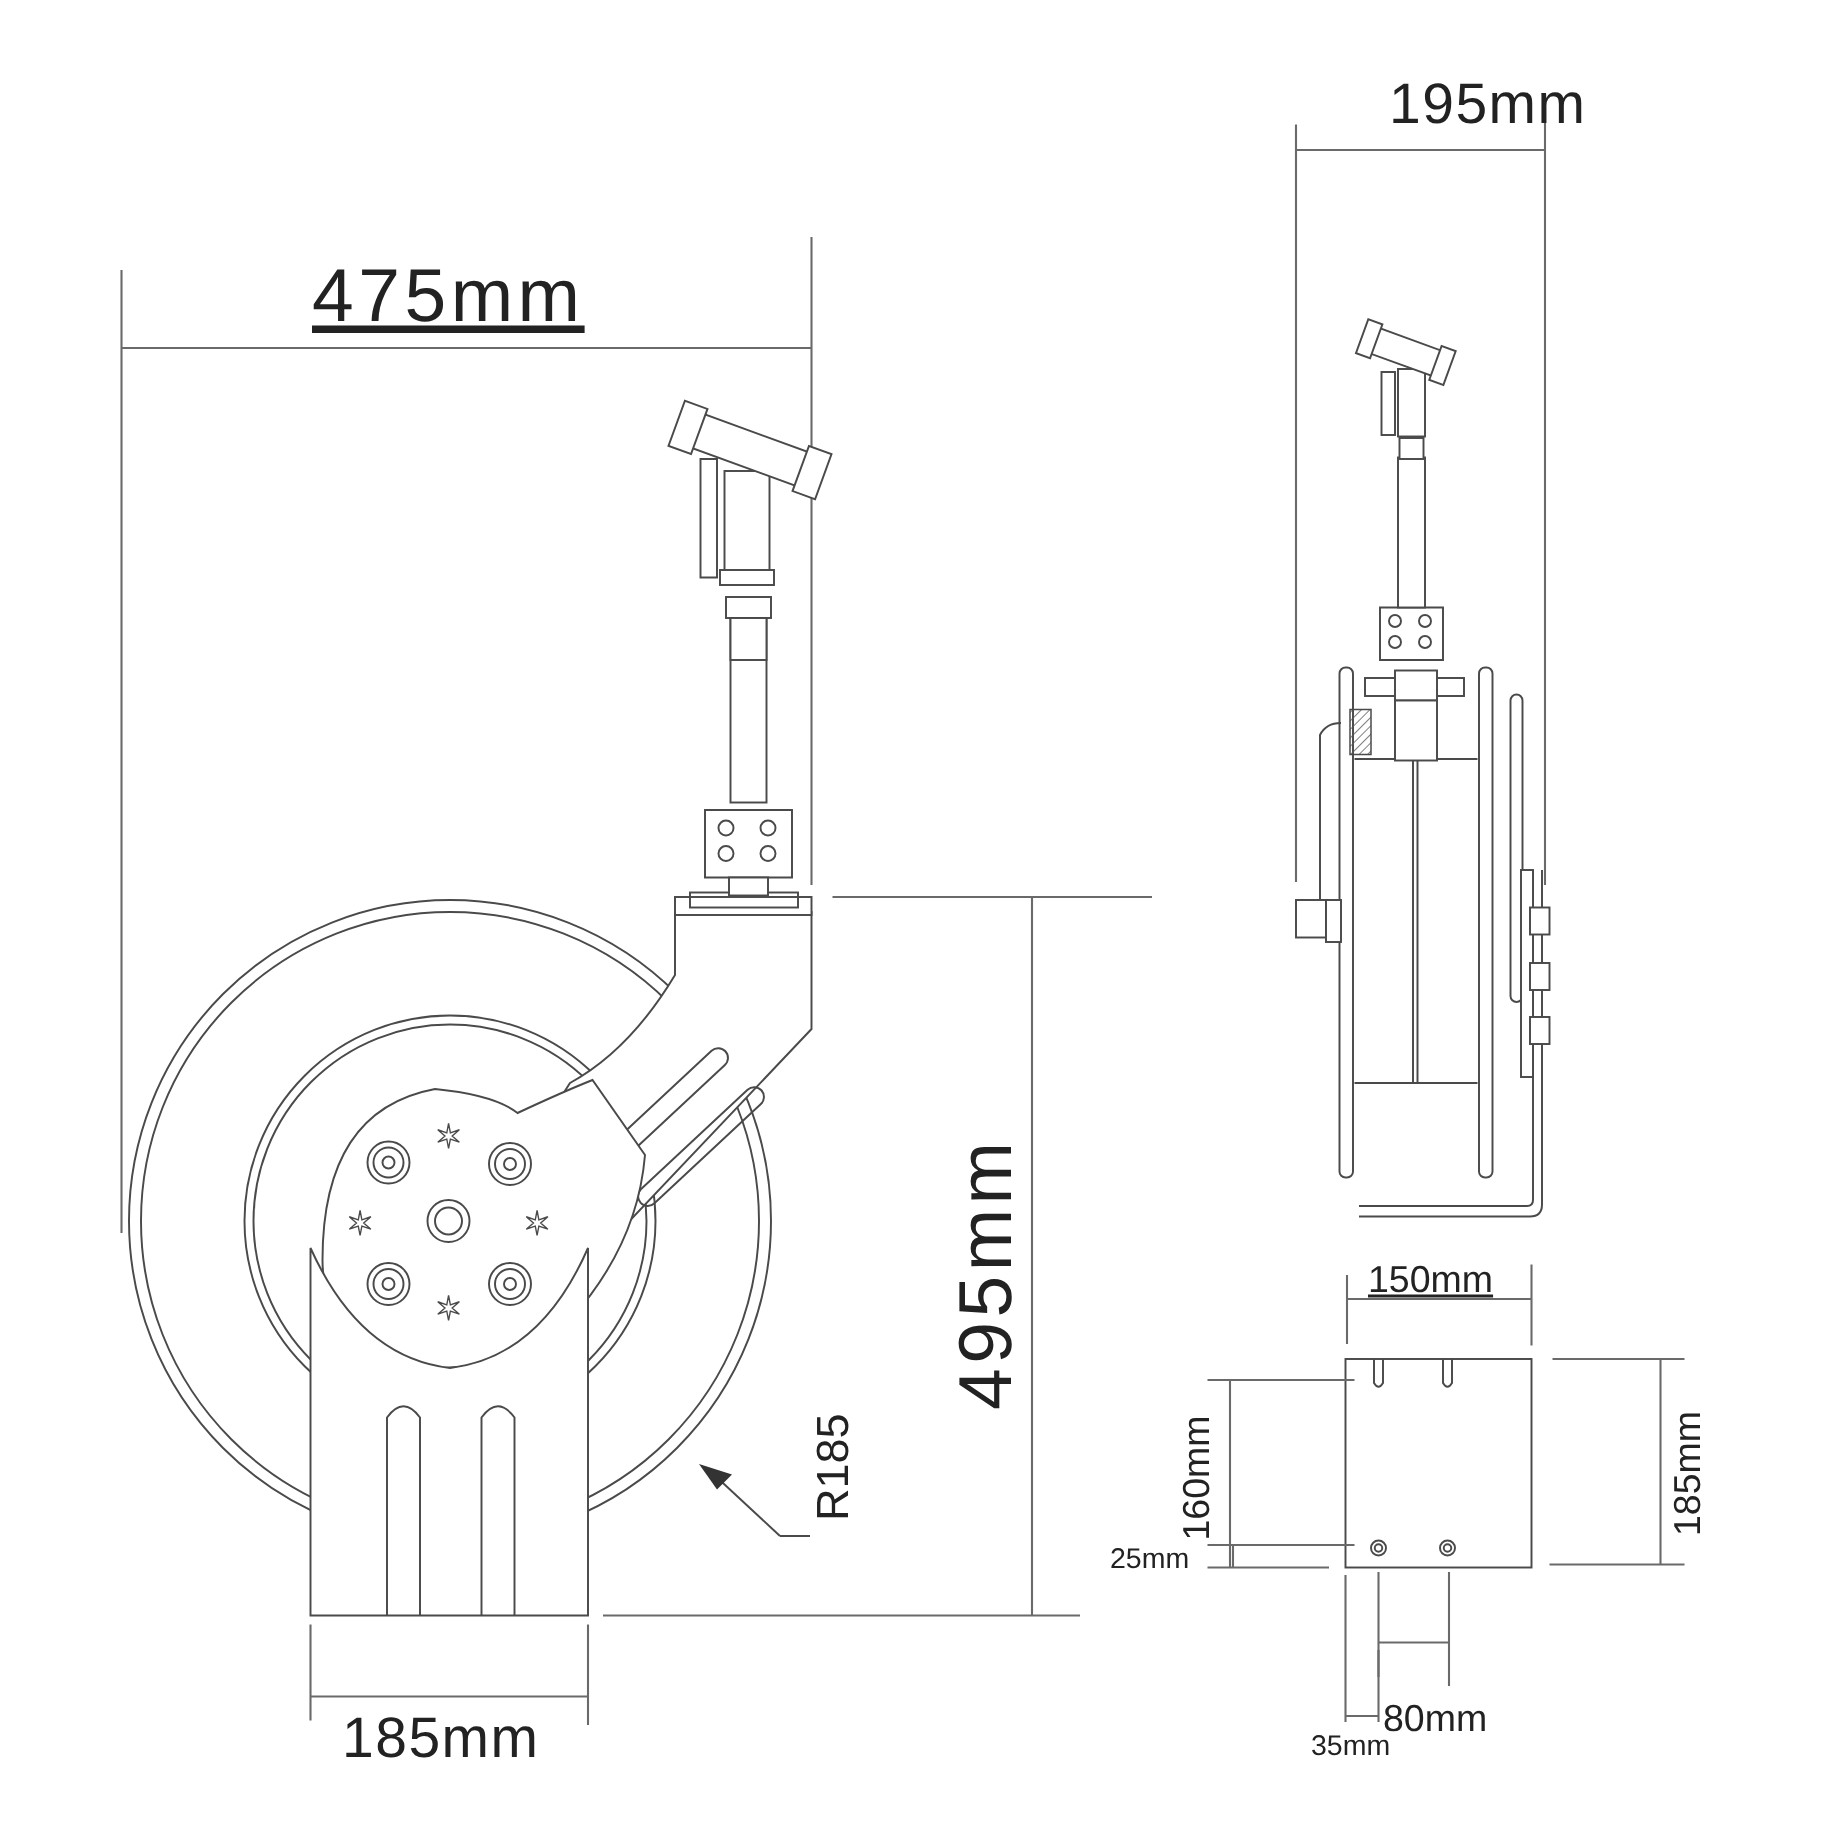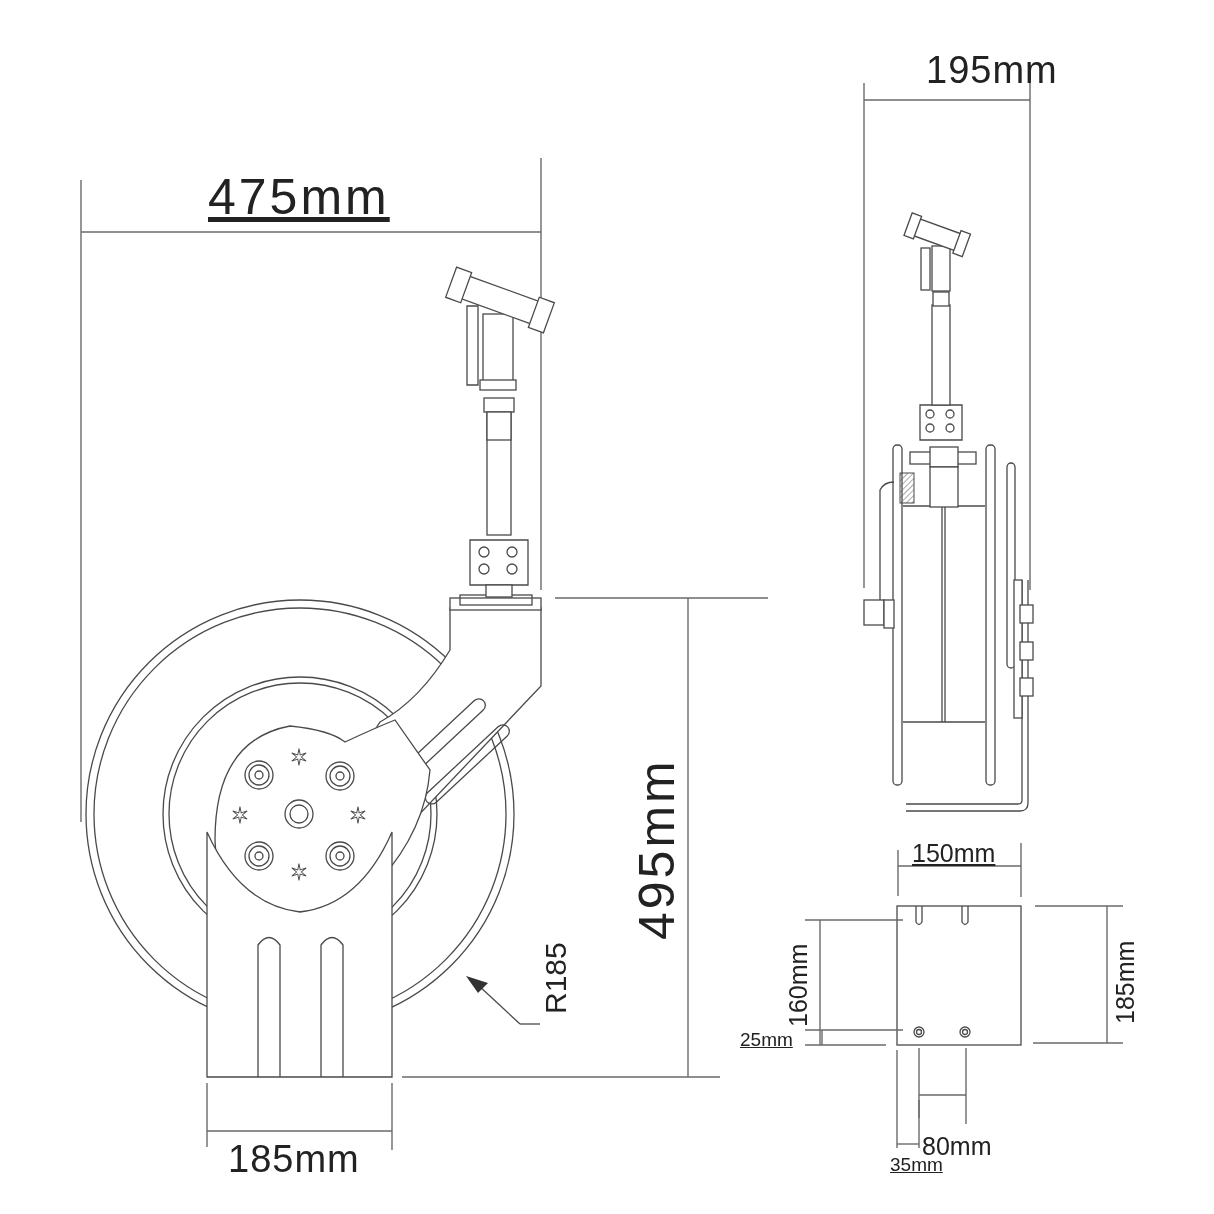--- a/index.html
+++ b/index.html
@@ -5,21 +5,21 @@
     html, body { margin: 0; padding: 0; background: #ffffff; }
     body { width: 1214px; height: 1214px; position: relative; overflow: hidden; font-family: "Liberation Sans", sans-serif; }
     svg { position: absolute; left: 0; top: 0; }
     .ln { stroke: #4a4a4a; stroke-width: 1.3; fill: none; }
     .dim { stroke: #6a6a6a; stroke-width: 1.4; fill: none; }
     .fill-w { fill: #ffffff; }
     .lbl { position: absolute; color: #222; white-space: nowrap; line-height: 1; }
     .big { font-size: 50px; letter-spacing: 3px; }
     .med { font-size: 38px; letter-spacing: 1px; }
     .sm { font-size: 25px; }
-    .xs { font-size: 19px; text-decoration: underline; }
+    .xs { font-size: 19px; }
     .rot { transform-origin: 0 0; transform: rotate(-90deg); }
   </style>
 </head>
 <body>
 
 <svg width="1214" height="1214" viewBox="0 0 1214 1214">
 
   <g>
 
     <line class="dim" x1="81" y1="180" x2="81" y2="822"></line>
@@ -195,13 +195,13 @@
 <div class="lbl med" style="left:228px; top:1140px;">185mm</div>
 <div class="lbl sm rot" style="left:541px; top:1014px; font-size:30px;">R185</div>
 
 <div class="lbl med" style="left:882px; top:51px;margin-left:44px;">195mm</div>
 
 <div class="lbl sm" style="left:912px; top:841px;text-decoration:underline;">150mm</div>
 <div class="lbl sm rot" style="left:1113px; top:1024px;">185mm</div>
 <div class="lbl sm rot" style="left:786px; top:1027px;">160mm</div>
 <div class="lbl xs" style="left:740px; top:1030px;">25mm</div>
 <div class="lbl sm" style="left:922px; top:1102px;margin-top:32px;">80mm</div>
-<div class="lbl xs" style="left:874px; top:1155px;margin-left:16px;">35mm</div>
+<div class="lbl xs" style="left:874px; top:1155px;">35mm</div>
 
 </body></html>

